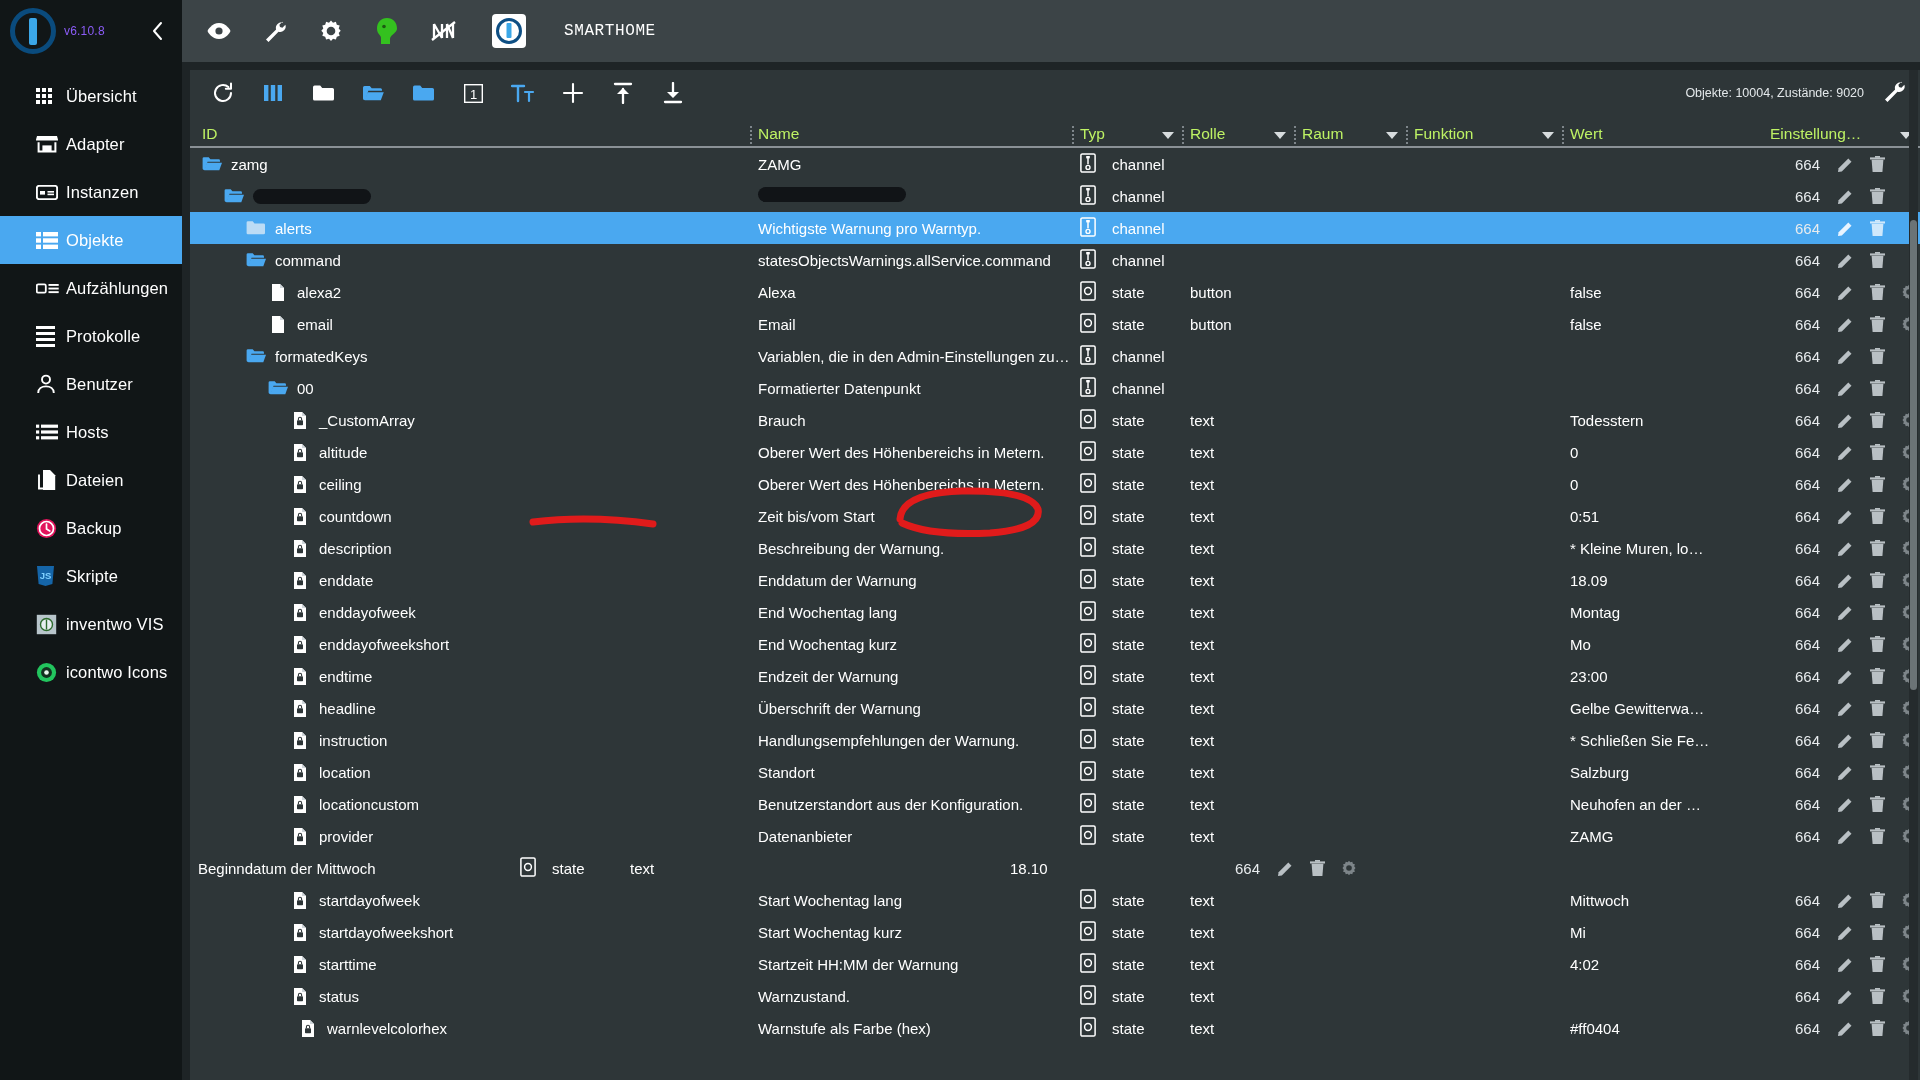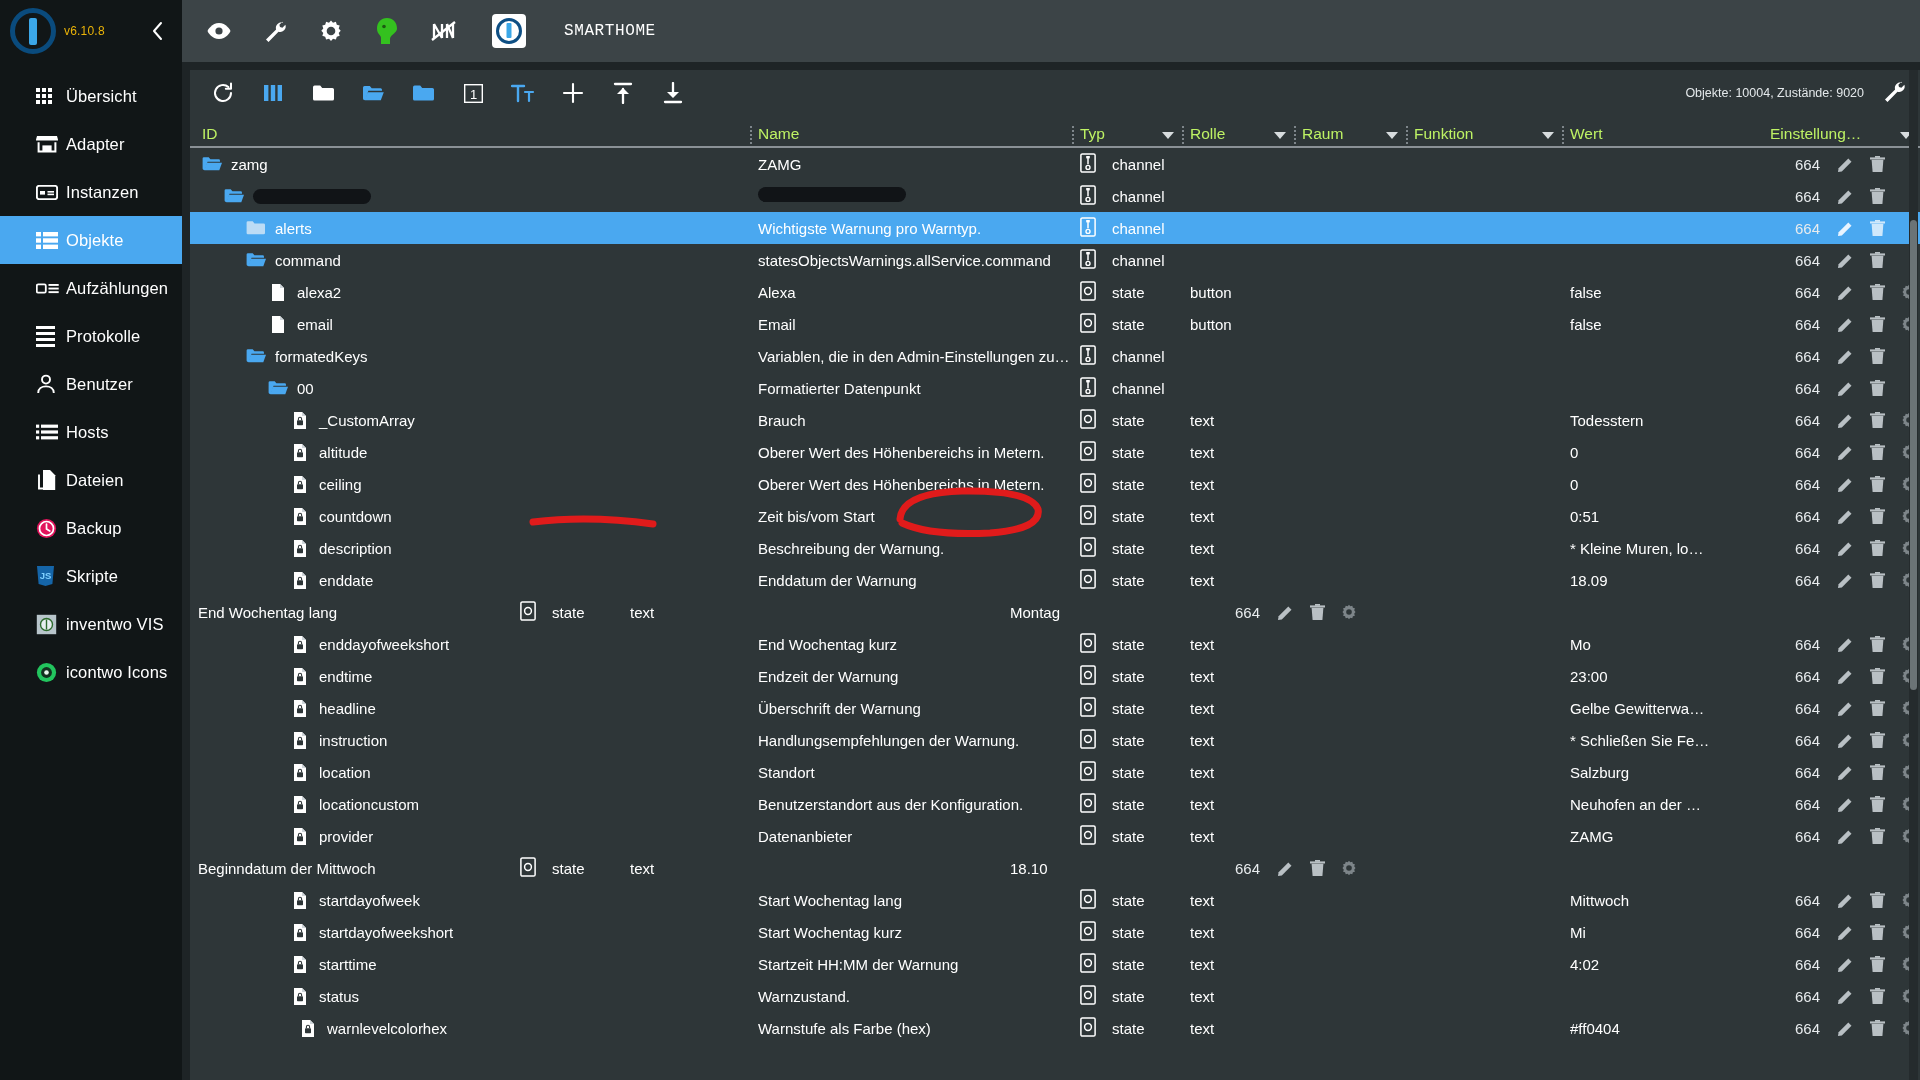--- a/index.html
+++ b/index.html
@@ -27,21 +27,21 @@
   .logo-circle {
     width: 46px; height: 46px; border-radius: 50%;
     border: 5px solid #0a4b7d; background: #111617;
     position: relative; flex: 0 0 46px;
   }
   .logo-circle::after {
     content: ""; position: absolute;
     left: 50%; top: 5px; transform: translateX(-50%);
     width: 8px; height: 27px; background: #3ba7e8; border-radius: 2px;
   }
-  .ver { font-size: 12px; color: #eab308; margin-left: 8px; letter-spacing: .2px; }
+  .ver { font-size: 12px; color: #8b5cf6; margin-left: 8px; letter-spacing: .2px; }
   .collapse-btn {
     position: absolute; right: 14px; top: 50%; transform: translateY(-50%);
     width: 22px; height: 22px; cursor: pointer;
     display: flex; align-items: center; justify-content: center;
     color: #ffffff; font-size: 17px; line-height: 1;
   }
   .sb-list { padding-top: 10px; }
   .sb-item {
     height: 48px; display: flex; align-items: center;
     padding-left: 14px; cursor: pointer; color: #ffffff;
@@ -1064,20 +1064,31 @@
                 </span>
                 <span class="act">
                   <svg width="16" height="16" viewBox="0 0 16 16">
                     <path d="M8 0.8l1.3 1.5 2-.6.6 2 2 .6-.7 1.9L14.5 8l-1.3 1.8.7 1.9-2 .6-.6 2-2-.6L8 15.2l-1.3-1.5-2 .6-.6-2-2-.6.7-1.9L1.5 8l1.3-1.8-.7-1.9 2-.6.6-2 2 .6z" fill="#7d8589"></path>
                     <circle cx="8" cy="8" r="2.8" fill="#2e3638"></circle>
                   </svg>
                 </span>
               </div>
             </div>
             <div class="row">
+              <div class="c c-id" style="padding-left:100px">
+                <span class="tree-ico">
+                  <svg width="14" height="19" viewBox="0 0 14 19">
+                    <path d="M1 1h8l4 4v13H1z" fill="#fff"></path>
+                    <path d="M9 1v4h4" fill="#cfd6da"></path>
+                    <rect x="4" y="9.2" width="6" height="5" rx="0.8" fill="#2e3638"></rect>
+                    <path d="M5.4 9.2V7.9a1.6 1.6 0 0 1 3.2 0v1.3" stroke="#2e3638" stroke-width="1.1" fill="none"></path>
+                  </svg>
+                </span>
+                <span class="id-label">enddayofweek</span>
+              </div>
               <div class="c c-name"><span>End Wochentag lang</span></div>
               <div class="c c-typ">
                 <span><svg width="16" height="20" viewBox="0 0 16 20">
                     <rect x="0.9" y="0.9" width="14.2" height="18.2" rx="1.4" stroke="#fff" stroke-width="1.5" fill="none"></rect>
                     <circle cx="8" cy="10" r="3.4" stroke="#fff" stroke-width="1.5" fill="none"></circle>
                   </svg></span>
                 <span>state</span>
               </div>
               <div class="c c-rolle">text</div>
               <div class="c c-raum"></div>

